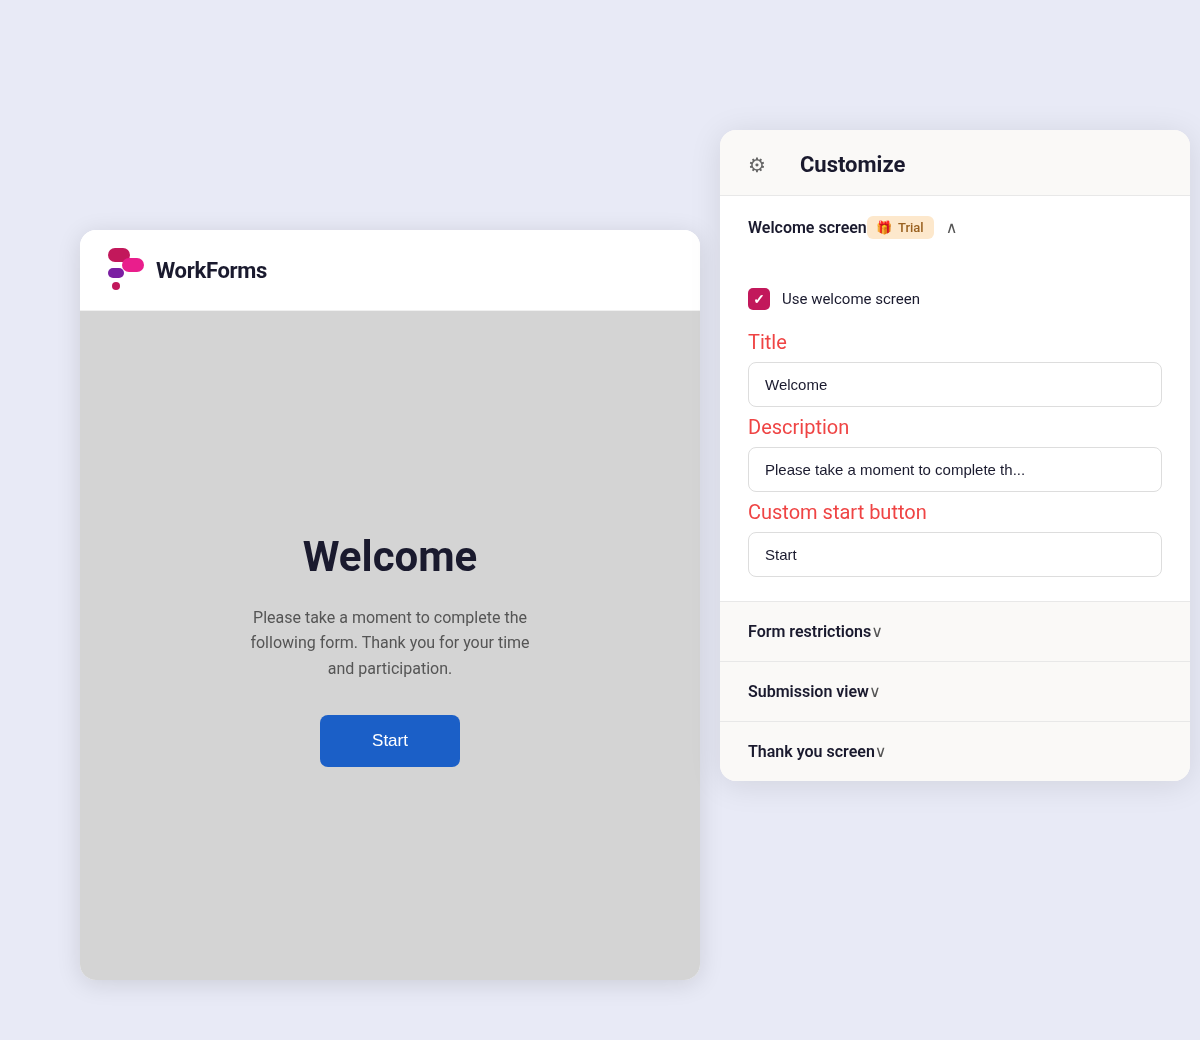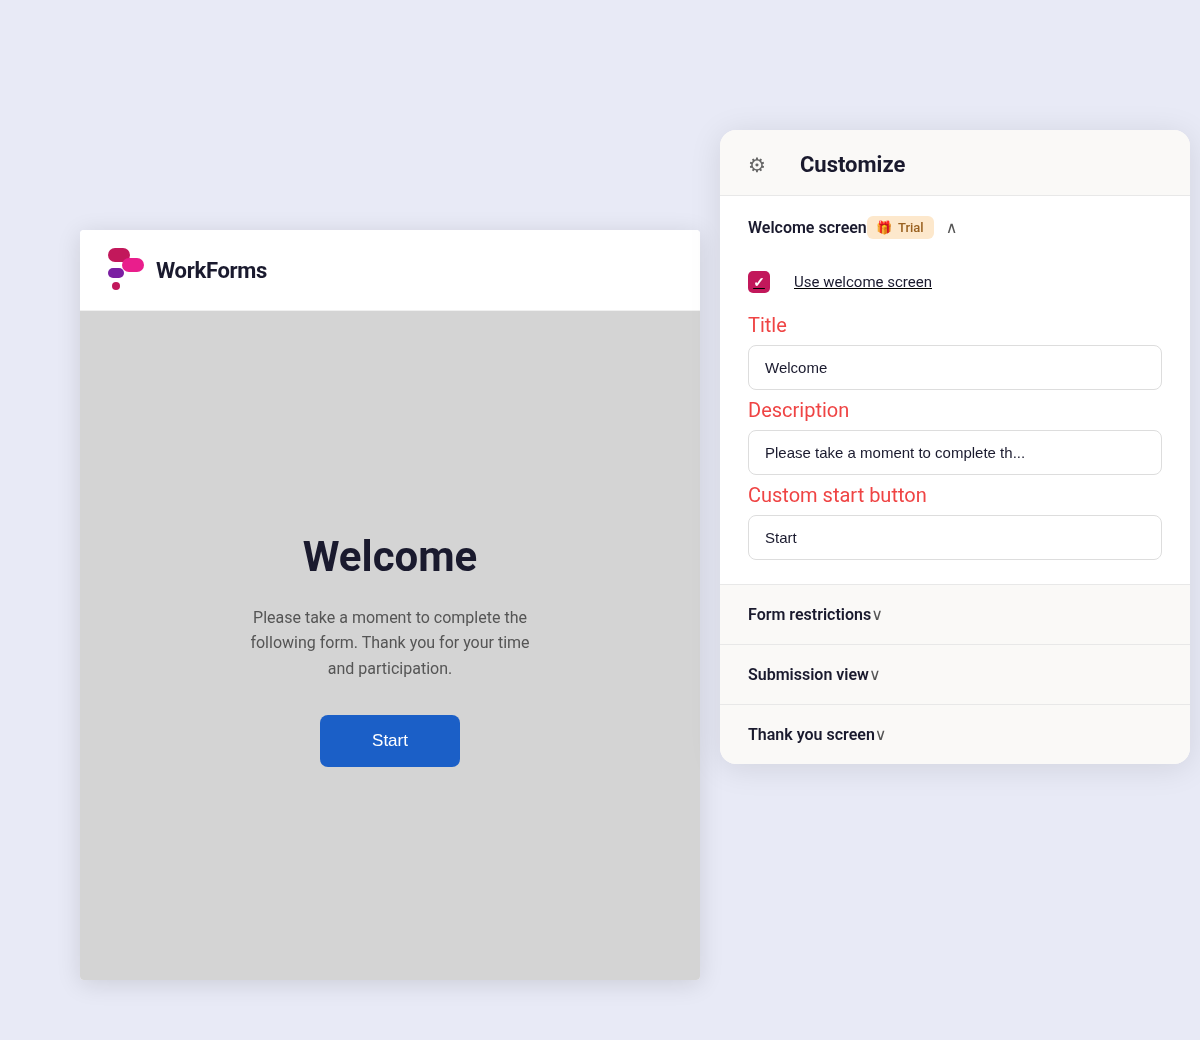--- a/index.html
+++ b/index.html
@@ -13,21 +13,21 @@
     }
 
     
     .preview-panel {
       position: absolute;
       left: 80px;
       top: 230px;
       width: 620px;
       height: 750px;
       background: #fff;
-      border-radius: 4px;
+      border-radius: 16px;
       box-shadow: 0 4px 24px rgba(0,0,0,0.12);
       overflow: hidden;
     }
 
     .preview-header {
       background: #fff;
       padding: 18px 28px;
       display: flex;
       align-items: center;
       gap: 12px;
@@ -163,24 +163,23 @@
 
     
     .section-content {
       padding: 8px 28px 24px;
       background: #fff;
     }
 
     .checkbox-row {
       display: flex;
       align-items: center;
-      gap: 24px;
+      gap: 12px;
       margin-bottom: 20px;
-      margin-top: 4px;
-      text-decoration: underline;
+      margin-top: 21px;
     }
 
     .checkbox-custom {
       width: 22px;
       height: 22px;
       background: #c2185b;
       border-radius: 5px;
       display: flex;
       align-items: center;
       justify-content: center;

